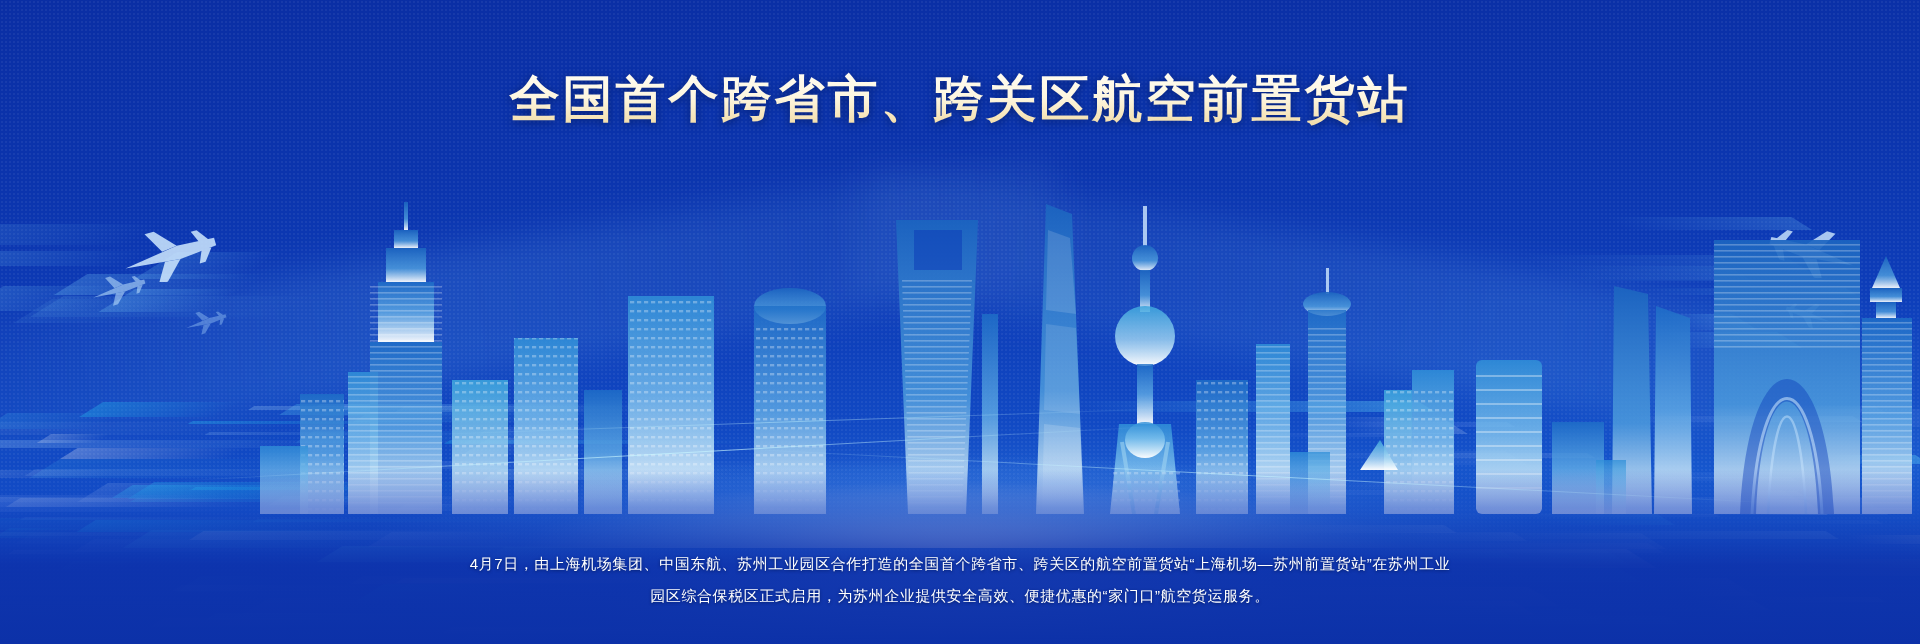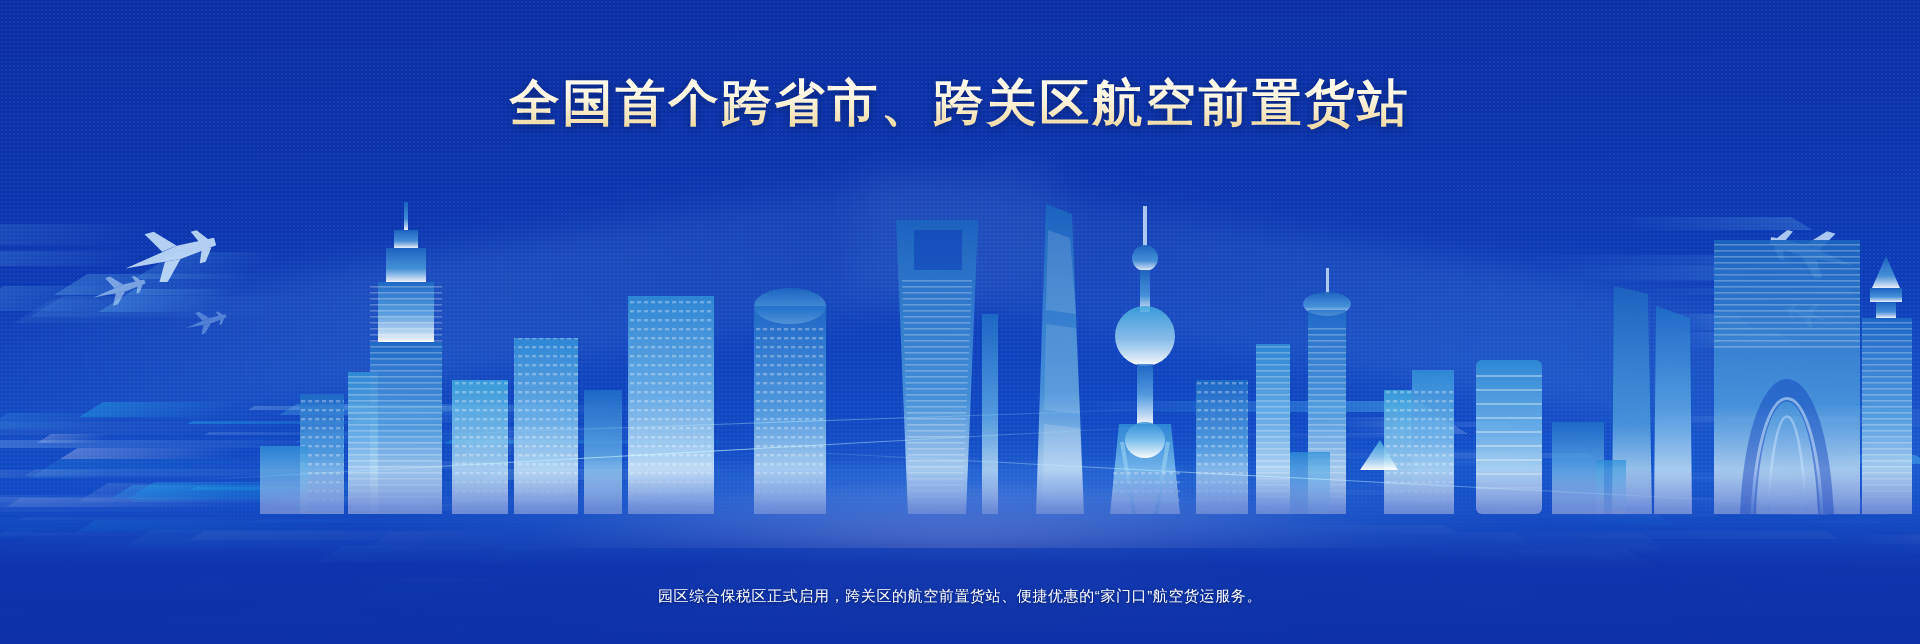--- a/index.html
+++ b/index.html
@@ -76,21 +76,21 @@
   }
 
   
   .beam{ position:absolute; height:1px; background:linear-gradient(90deg, rgba(180,235,255,0), rgba(200,245,255,.85), rgba(180,235,255,0)); }
 
   
   .title-wrap{
     position:absolute; top:68px; left:0; right:0; text-align:center; z-index:6;
   }
   .title-line{
-    font-family:Liberation Sans, sans-serif;
+    font-family:Liberation Mono, monospace;
     font-weight:700;
     font-size:50px;
     letter-spacing:3px;
     line-height:70px;
     background:linear-gradient(180deg,#fffdf4 0%,#fdf6e0 42%,#f3dfae 78%,#e9cd8d 100%);
     -webkit-background-clip:text; background-clip:text;
     -webkit-text-fill-color:transparent; color:transparent;
     filter:drop-shadow(0 2px 5px rgba(2,18,70,.55));
     white-space:nowrap;
   }
@@ -485,16 +485,17 @@
 
   <div class="beam" style="left:180px;  bottom:190px; width:980px;  transform:rotate(-3.2deg); opacity:.85;"></div>
   <div class="beam" style="right:150px; bottom:168px; width:1040px; transform:rotate(3.0deg);  opacity:.70;"></div>
   <div class="beam" style="left:420px;  bottom:222px; width:760px;  transform:rotate(-2.0deg); opacity:.50;"></div>
 
   <div class="title-wrap">
     <div class="title-line">全国首个跨省市、跨关区航空前置货站</div>
   </div>
 
   <div class="caption">
-    <div>园区综合保税区正式启用，跨关区的航空前置货站、便捷优惠的“家门口”航空货运服务。</div>
+    <div>4月7日，由上海机场集团、中国东航、苏州工业园区合作打造的全国首个跨省市、跨关区的航空前置货站“上海机场—苏州前置货站”在苏州工业</div>
+    <div>园区综合保税区正式启用，为苏州企业提供安全高效、便捷优惠的“家门口”航空货运服务。</div>
   </div>
 
 </div>
 
 </body></html>

